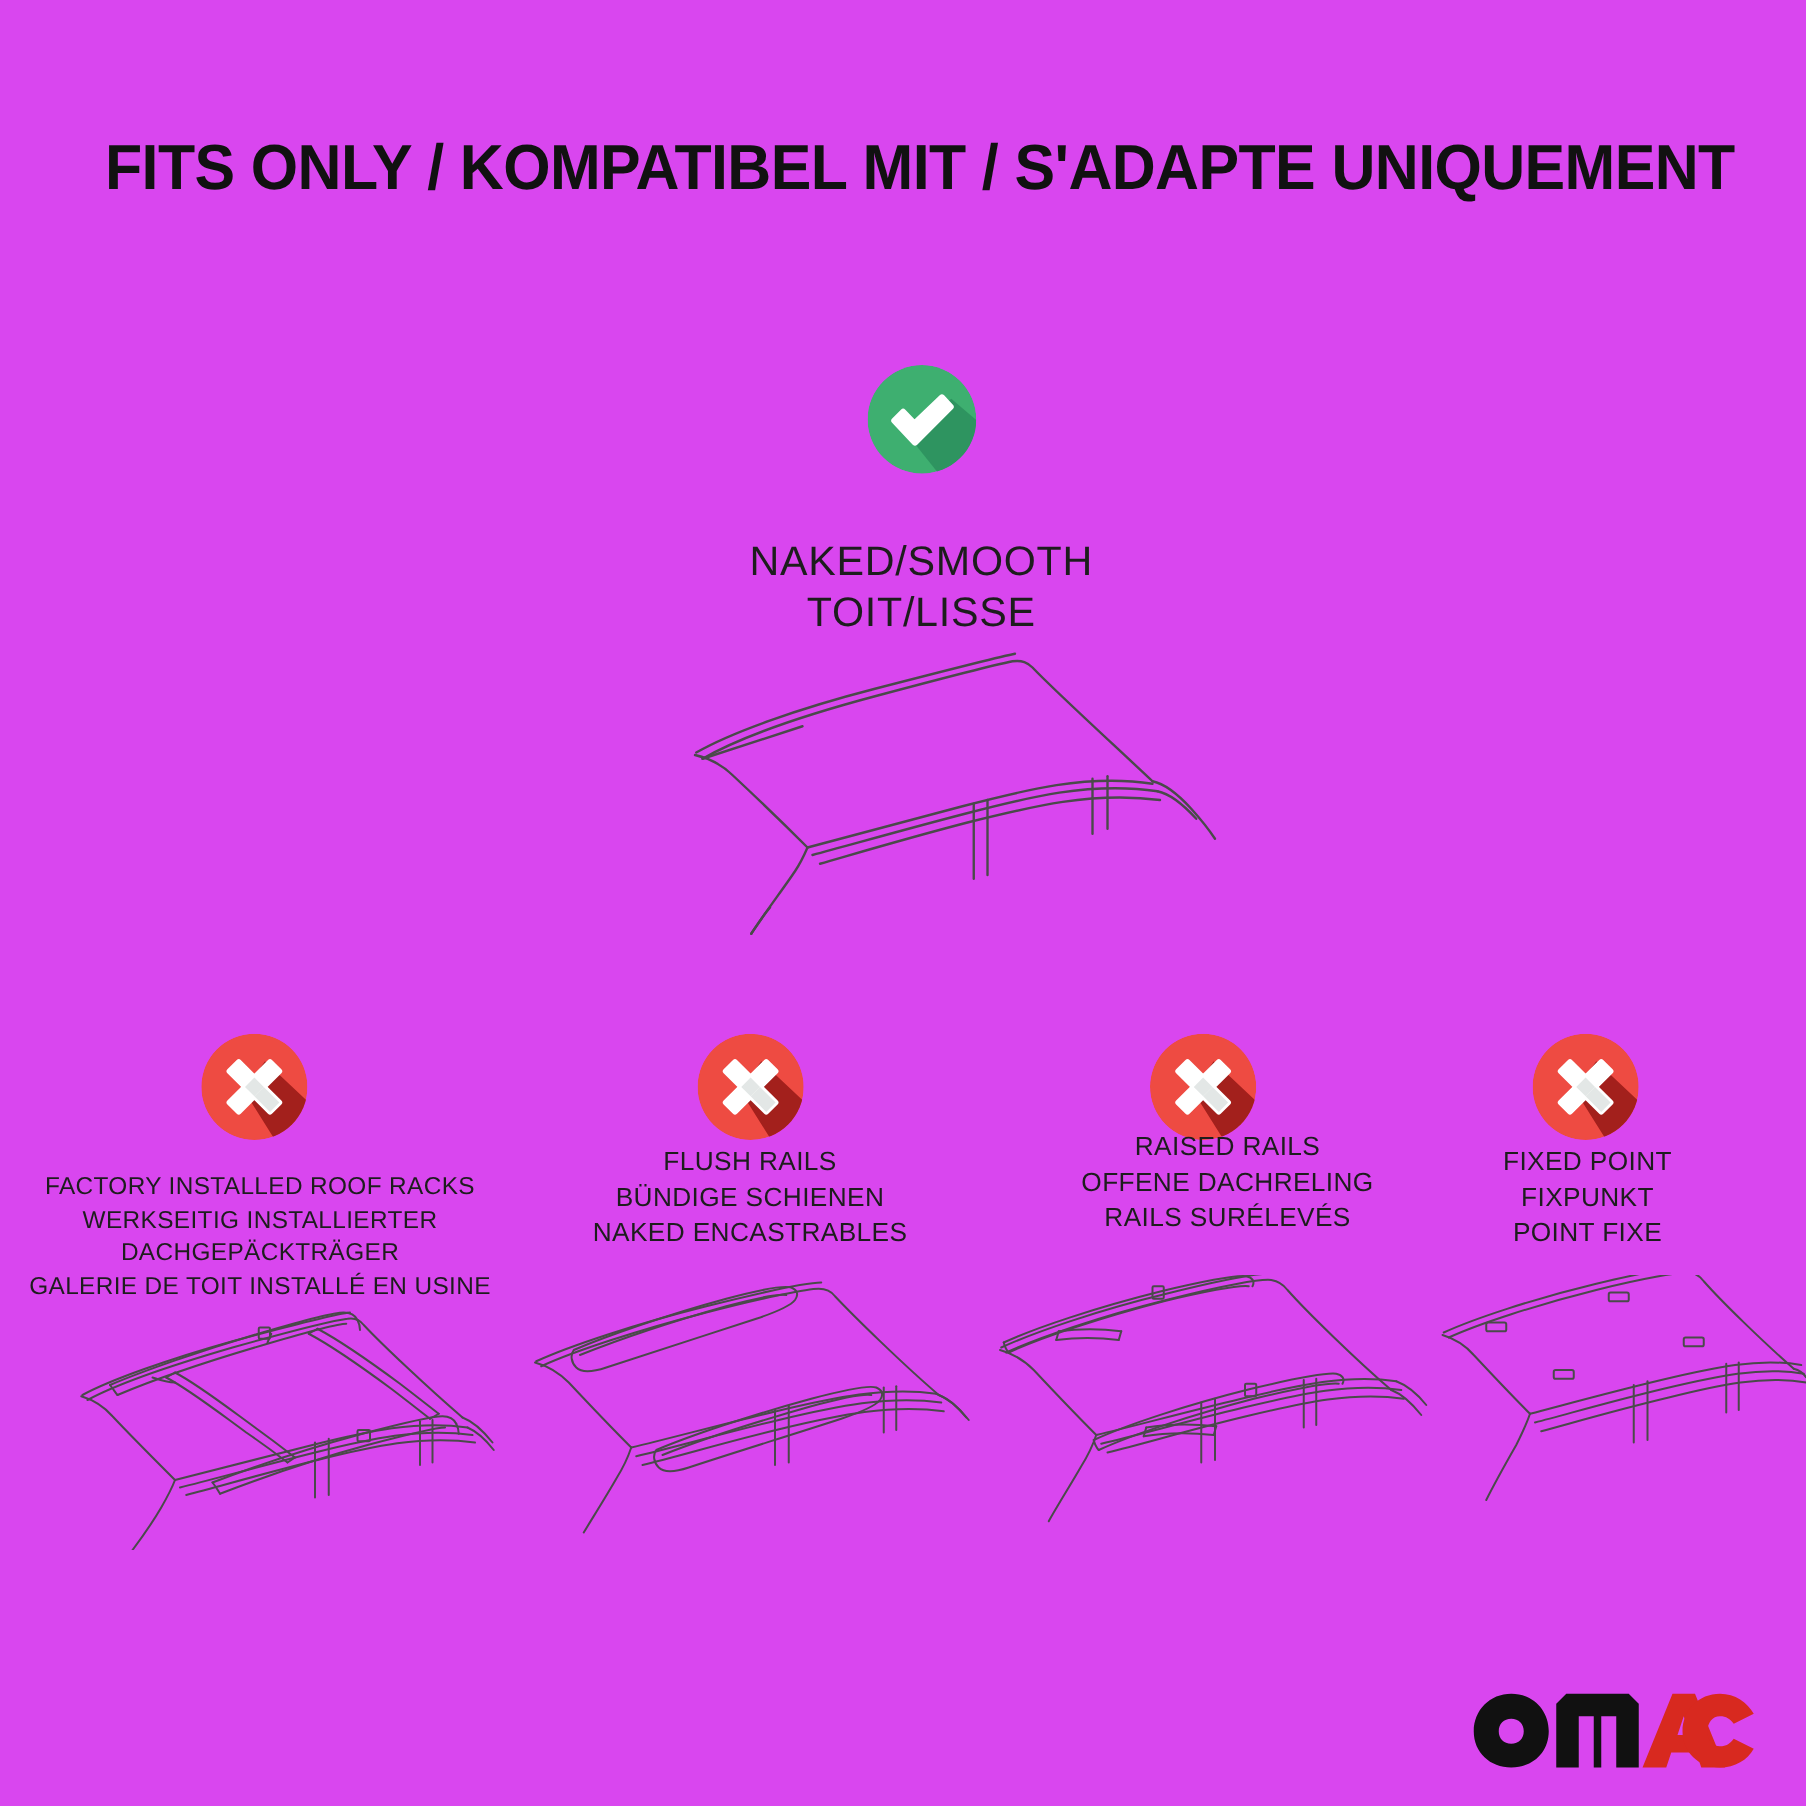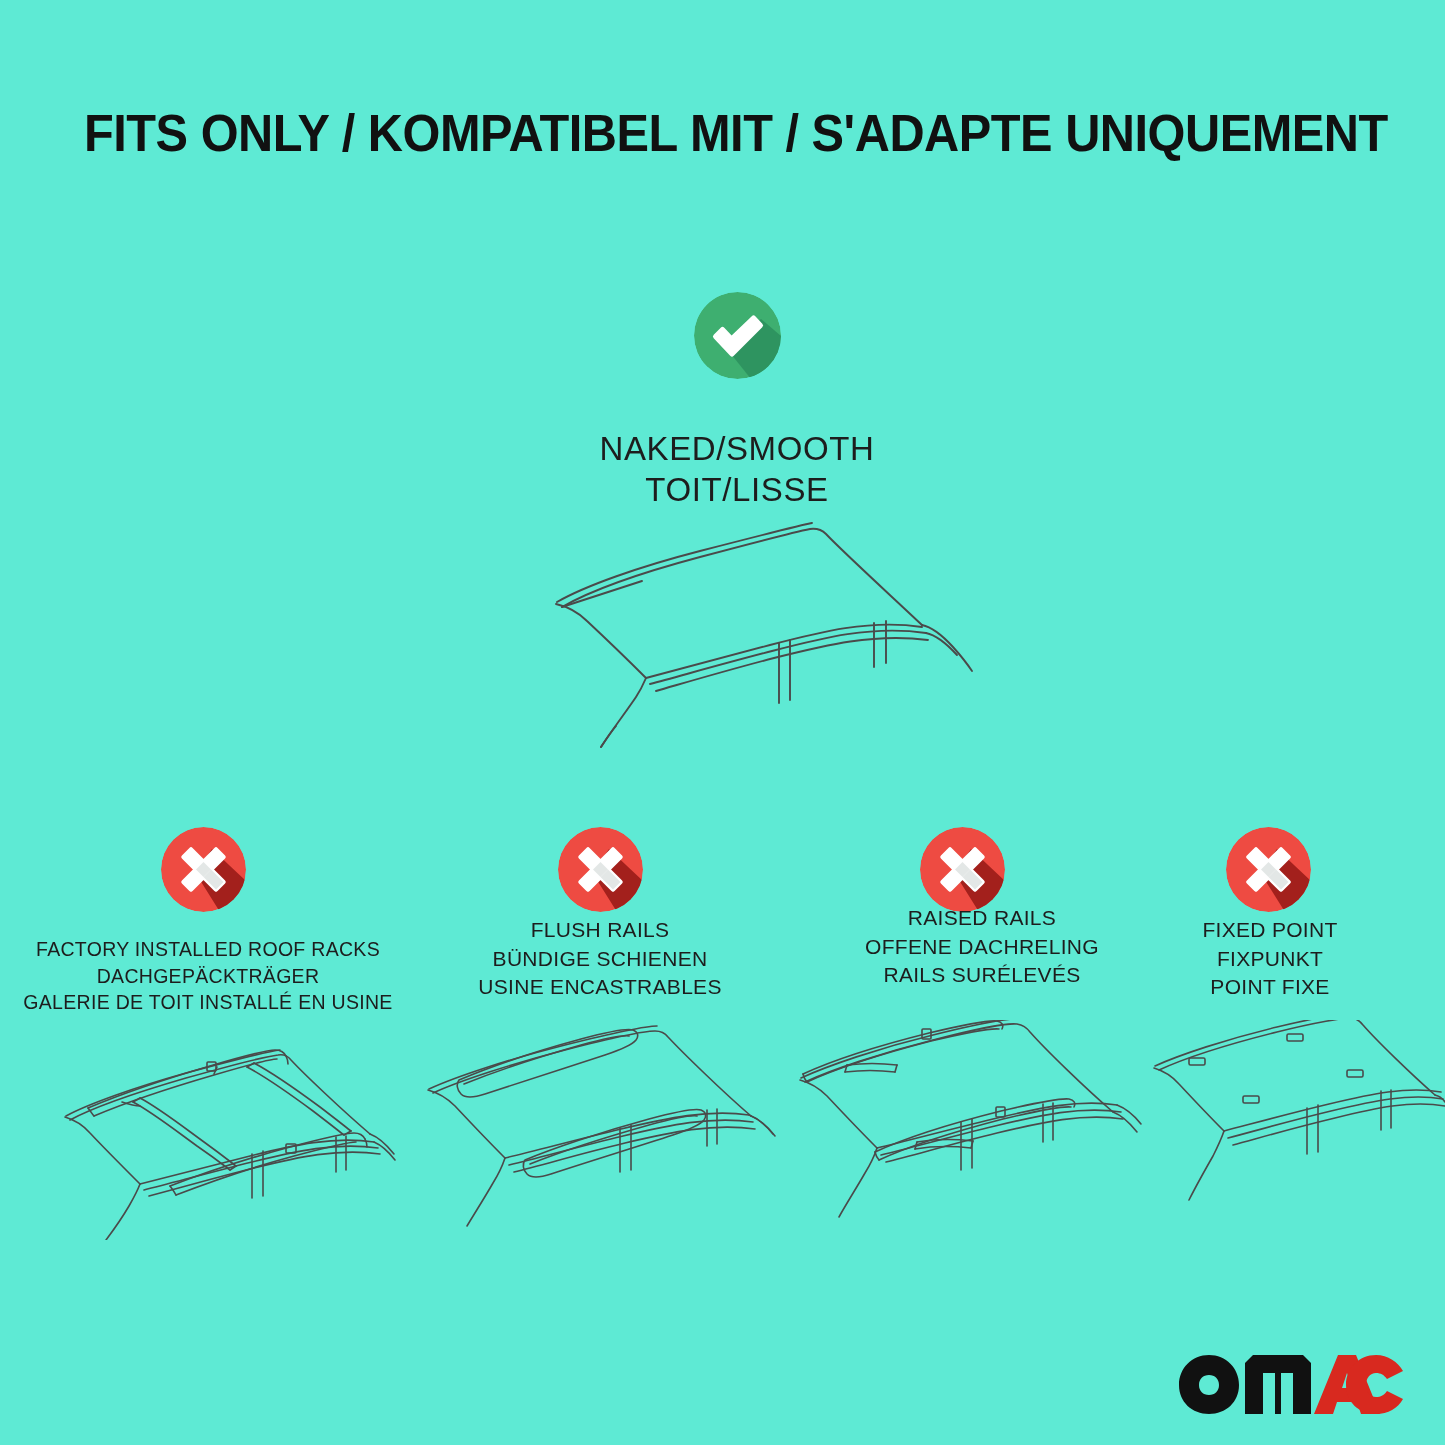--- a/index.html
+++ b/index.html
@@ -4,21 +4,21 @@
 <style>
   html, body {
     margin: 0;
     padding: 0;
     background: #ffffff;
   }
   #page {
     position: relative;
     width: 1445px;
     height: 1445px;
-    background: #5eead4;
+    background: #d946ef;
     font-family: "Liberation Sans", sans-serif;
     overflow: hidden;
   }
 
   
   #title {
     position: absolute;
     left: 84px;
     top: 104px;
     width: 1300px;
@@ -127,20 +127,21 @@
       <path d="M42.5 34 L33 43.5 L59 85 L85 85 L85 54 L51 22 Z" fill="#A3201C"></path>
       <path d="M30 22.5 L22.5 30 L35 42.5 L22.5 55 L30 62.5 L42.5 50 L55 62.5 L62.5 55
                L50 42.5 L62.5 30 L55 22.5 L42.5 35 Z" fill="#FFFFFF" stroke="#FFFFFF" stroke-width="4.5" stroke-linejoin="round"></path>
       <path d="M42.5 35 L50 42.5 L42.5 50 L35 42.5 Z" fill="#E3E7E6"></path>
       <path d="M50 42.5 L62.5 55 L55 62.5 L42.5 50 Z" fill="#E3E7E6"></path>
     </svg>
   </div>
 
   <div class="cat-label no narrow" style="left:8px; top:916px; width:400px;margin-top:20px;">
     <div>FACTORY INSTALLED ROOF RACKS</div>
+    <div>WERKSEITIG INSTALLIERTER</div>
     <div>DACHGEPÄCKTRÄGER</div>
     <div>GALERIE DE TOIT INSTALLÉ EN USINE</div>
   </div>
 
   <div class="drawing" style="left:30px; top:1020px; width:370px; height:220px;">
     <svg width="370" height="220" viewBox="0 0 370 220" fill="none" stroke="#4A4A4A" stroke-width="1.6" stroke-linecap="round" stroke-linejoin="round">
 
       <path d="M40 100 C62 88 108 72 156 58 C206 44 240 36 248 35 C254 34 258 36 261 40
                C274 54 312 90 340 114"></path>
       <path d="M36 96 C58 84 106 67 156 53 C208 39 241 31 250 30"></path>
@@ -195,21 +196,21 @@
       <path d="M30 22.5 L22.5 30 L35 42.5 L22.5 55 L30 62.5 L42.5 50 L55 62.5 L62.5 55
                L50 42.5 L62.5 30 L55 22.5 L42.5 35 Z" fill="#FFFFFF" stroke="#FFFFFF" stroke-width="4.5" stroke-linejoin="round"></path>
       <path d="M42.5 35 L50 42.5 L42.5 50 L35 42.5 Z" fill="#E3E7E6"></path>
       <path d="M50 42.5 L62.5 55 L55 62.5 L42.5 50 Z" fill="#E3E7E6"></path>
     </svg>
   </div>
 
   <div class="cat-label no" style="left:400px; top:916px; width:400px;">
     <div>FLUSH RAILS</div>
     <div>BÜNDIGE SCHIENEN</div>
-    <div>USINE ENCASTRABLES</div>
+    <div>NAKED ENCASTRABLES</div>
   </div>
 
   <div class="drawing" style="left:415px; top:1020px; width:370px; height:220px;">
     <svg width="370" height="220" viewBox="0 0 370 220" fill="none" stroke="#4A4A4A" stroke-width="1.6" stroke-linecap="round" stroke-linejoin="round">
 
       <path d="M18 73 C44 61 96 44 150 30 C200 17 232 11 240 11 C246 11 250 13 253 17
                C268 33 308 72 336 96"></path>
       <path d="M14 69 C40 57 94 39 150 25 C202 12 233 6 242 6"></path>
 
       <path d="M13 70 C24 73 32 78 40 86 C55 102 76 124 90 138"></path>

